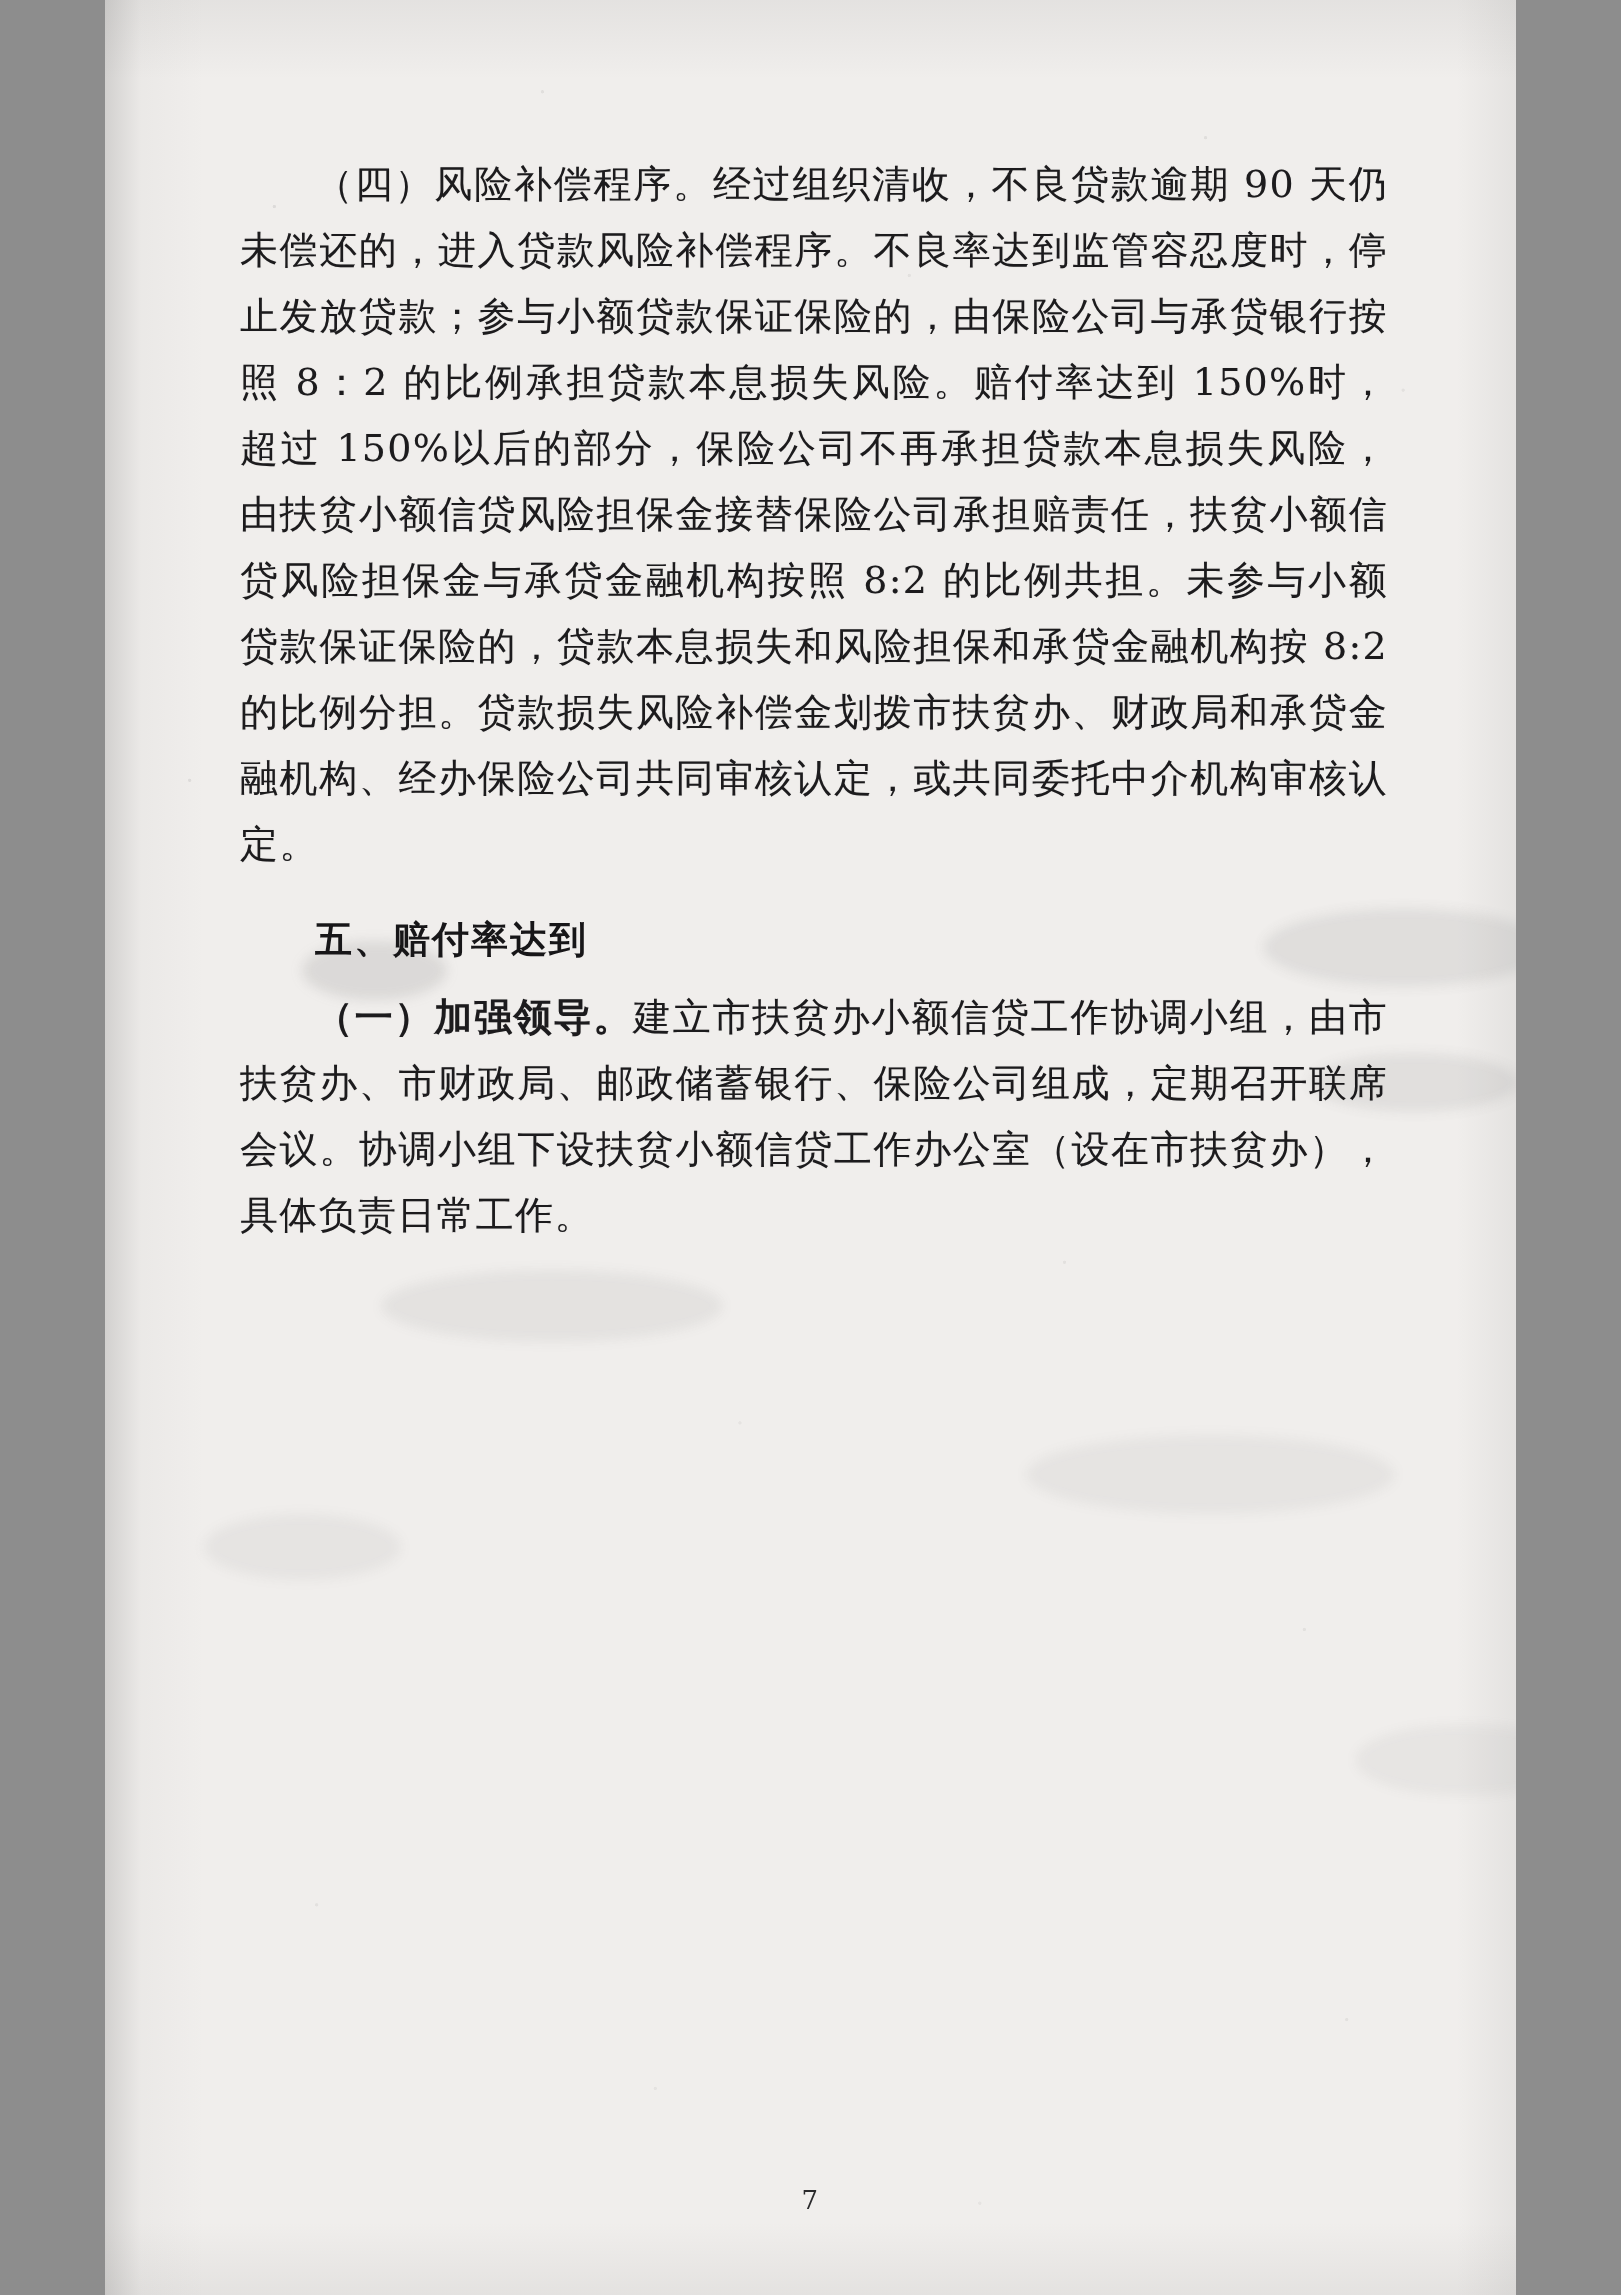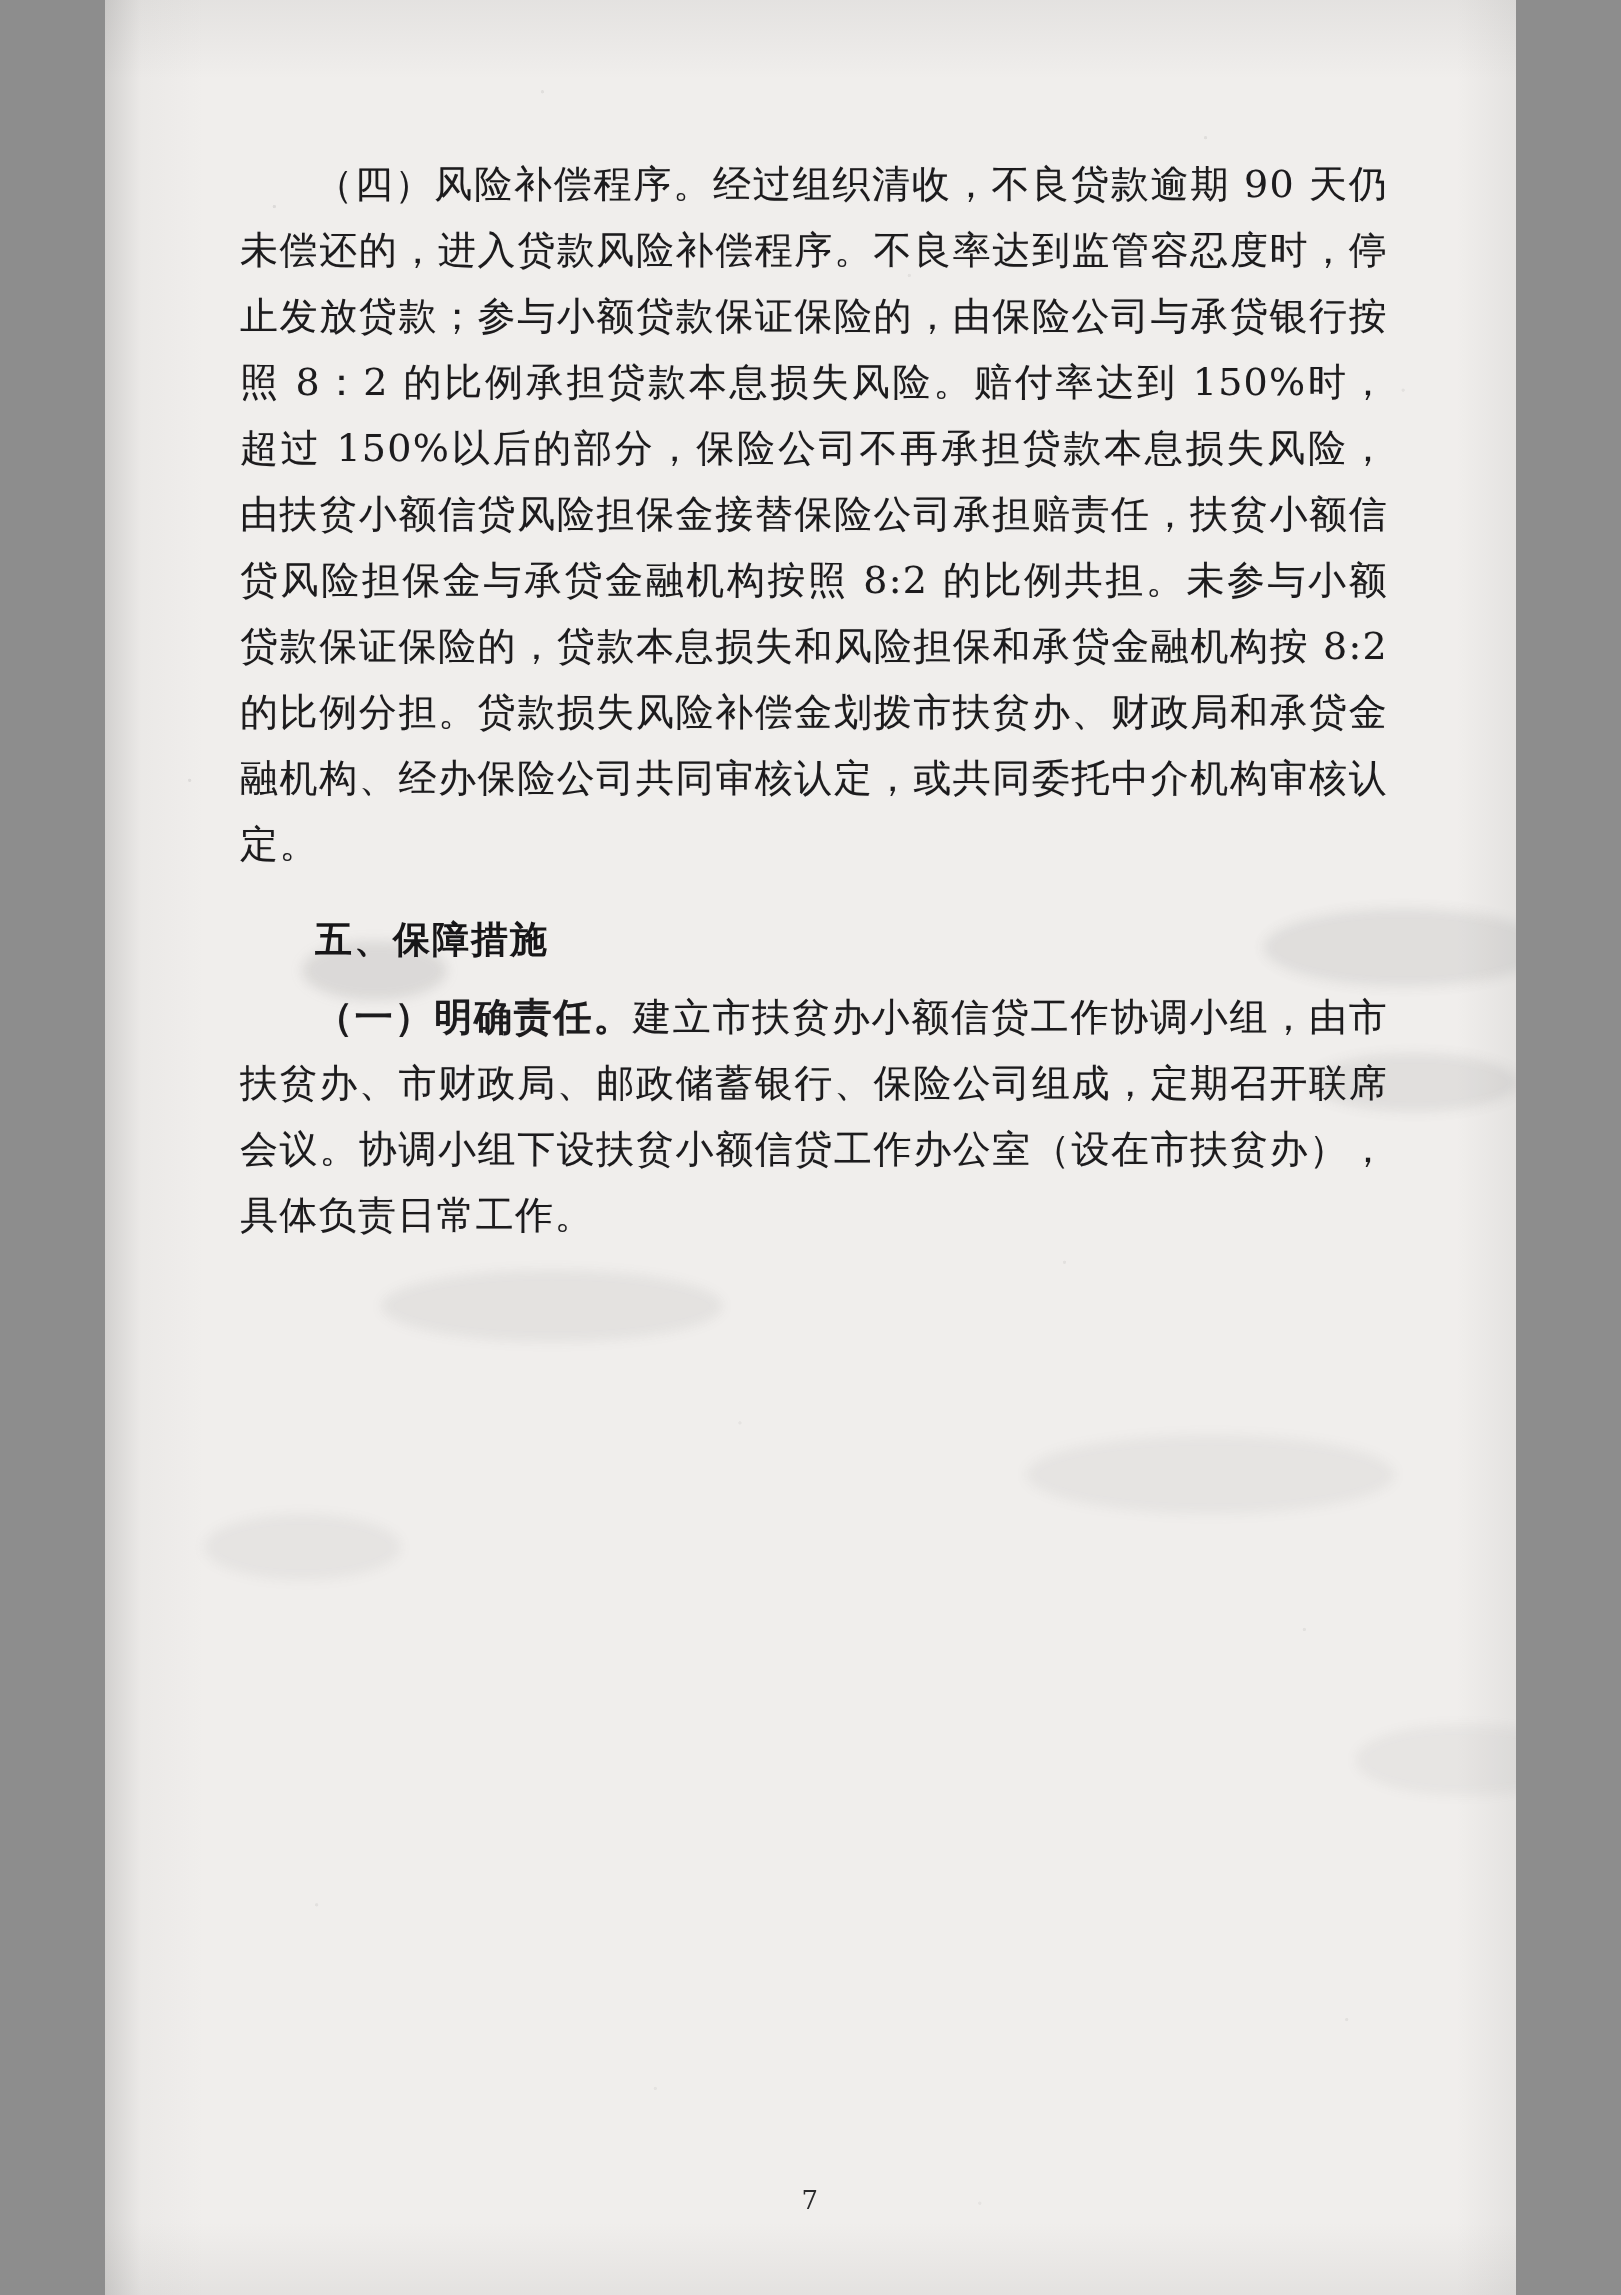--- a/index.html
+++ b/index.html
@@ -134,23 +134,23 @@
   <div class="smudge s5"></div>
   <div class="smudge s6"></div>
   <div class="smudge s7"></div>
 
   <div class="content">
 
     <p class="para">（四）风险补偿程序。经过组织清收，不良贷款逾期 90 天仍未偿还的，进入贷款风险补偿程序。不良率达到监管容忍度时，停止发放贷款；参与小额贷款保证保险的，由保险公司与承贷银行按照 8：2 的比例承担贷款本息损失风险。赔付率达到 150%时，超过 150%以后的部分，保险公司不再承担贷款本息损失风险，由扶贫小额信贷风险担保金接替保险公司承担赔责任，扶贫小额信贷风险担保金与承贷金融机构按照 8:2 的比例共担。未参与小额贷款保证保险的，贷款本息损失和风险担保和承贷金融机构按 8:2 的比例分担。贷款损失风险补偿金划拨市扶贫办、财政局和承贷金融机构、经办保险公司共同审核认定，或共同委托中介机构审核认定。</p>
 
     <div class="gap-sm"></div>
 
-    <h2 class="section-head">五、保障措施</h2>
+    <h2 class="section-head">五、赔付率达到</h2>
 
-    <p class="para"><span class="bold-run">（一）明确责任。</span><span>建立市扶贫办小额信贷工作协调小组，由市扶贫办、市财政局、邮政储蓄银行、保险公司组成，定期召开联席会议。协调小组下设扶贫小额信贷工作办公室（设在市扶贫办），具体负责日常工作。</span></p>
+    <p class="para"><span class="bold-run">（一）加强领导。</span><span>建立市扶贫办小额信贷工作协调小组，由市扶贫办、市财政局、邮政储蓄银行、保险公司组成，定期召开联席会议。协调小组下设扶贫小额信贷工作办公室（设在市扶贫办），具体负责日常工作。</span></p>
 
     <div class="gap-md"></div>
 
 
   </div>
 
   <div class="page-number">7</div>
 </div>
 
 

